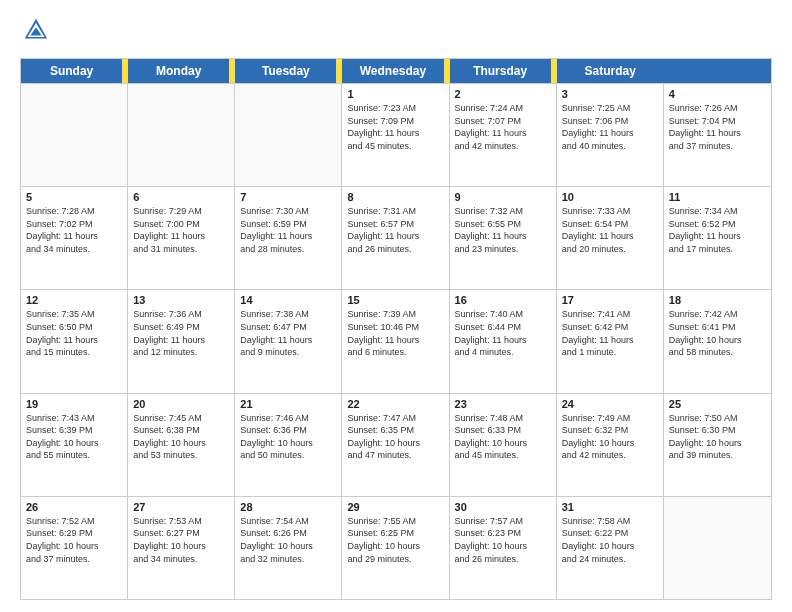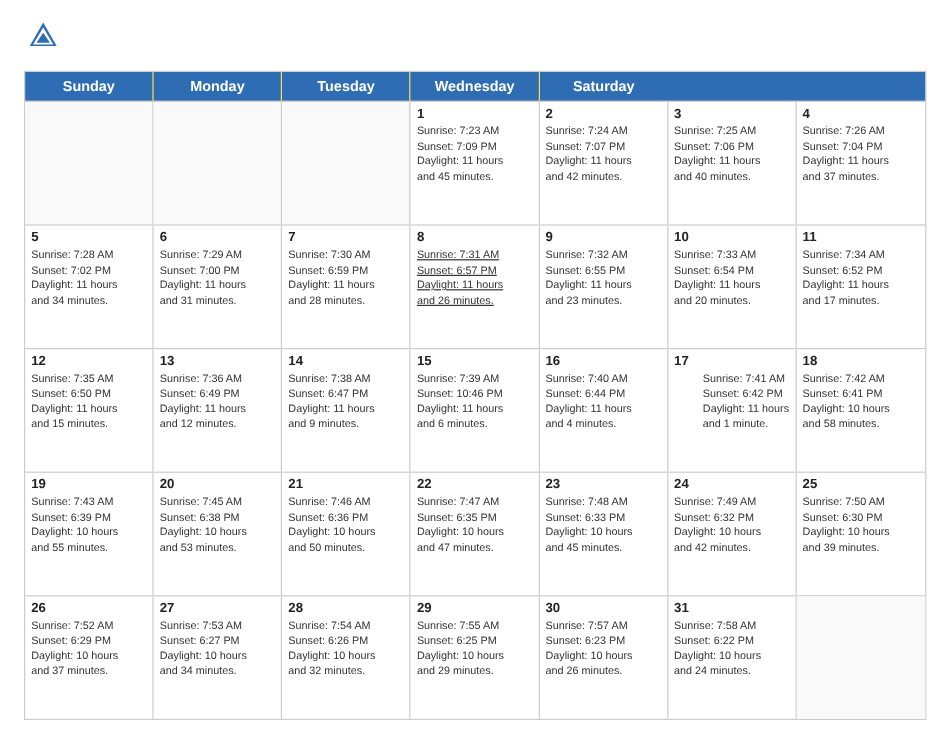--- a/index.html
+++ b/index.html
@@ -63,21 +63,21 @@
       display: grid;
       grid-template-columns: repeat(7, 1fr);
       background: #2e6db4;
     }
     .day-header {
       color: #fff;
       font-size: 12px;
       font-weight: bold;
       text-align: center;
       padding: 5px 4px;
-      border-right: 1px solid #fde047;
+      border-right: 6px solid #fde047;
     }
     .day-header:last-child { border-right: none; }
     .calendar-body {
       flex: 1;
       display: flex;
       flex-direction: column;
     }
     .week-row {
       display: grid;
       grid-template-columns: repeat(7, 1fr);
@@ -129,20 +129,21 @@
       <div class="location"></div>
     </div>
   </div>
 
   <div class="calendar">
     <div class="calendar-header">
     <div class="day-header">Sunday</div>
         <div class="day-header">Monday</div>
         <div class="day-header">Tuesday</div>
         <div class="day-header">Wednesday</div>
+        <div class="day-header">Thursday</div>
         <div class="day-header">Saturday</div>
       </div>
     <div class="calendar-body">
     <div class="week-row">
           <div class="day-cell empty"></div>
           <div class="day-cell empty"></div>
           <div class="day-cell empty"></div>
           <div class="day-cell">
             <div class="day-num">1</div>
             <div class="day-info" style="white-space: pre-line;">Sunrise: 7:23 AM
@@ -189,21 +190,21 @@
           </div>
           <div class="day-cell">
             <div class="day-num">7</div>
             <div class="day-info" style="white-space: pre-line;">Sunrise: 7:30 AM
 Sunset: 6:59 PM
 Daylight: 11 hours
 and 28 minutes.</div>
           </div>
           <div class="day-cell">
             <div class="day-num">8</div>
-            <div class="day-info" style="white-space: pre-line; text-decoration: underline;">Sunrise: 7:31 AM
+            <div class="day-info" style="white-space: pre-line;">Sunrise: 7:31 AM
 Sunset: 6:57 PM
 Daylight: 11 hours
 and 26 minutes.</div>
           </div>
           <div class="day-cell">
             <div class="day-num">9</div>
             <div class="day-info" style="white-space: pre-line;">Sunrise: 7:32 AM
 Sunset: 6:55 PM
 Daylight: 11 hours
 and 23 minutes.</div>
@@ -254,21 +255,21 @@
           </div>
           <div class="day-cell">
             <div class="day-num">16</div>
             <div class="day-info" style="white-space: pre-line;">Sunrise: 7:40 AM
 Sunset: 6:44 PM
 Daylight: 11 hours
 and 4 minutes.</div>
           </div>
           <div class="day-cell">
             <div class="day-num">17</div>
-            <div class="day-info" style="white-space: pre-line; margin-left: 24px;">Sunrise: 7:41 AM
+            <div class="day-info" style="white-space: pre-line;">Sunrise: 7:41 AM
 Sunset: 6:42 PM
 Daylight: 11 hours
 and 1 minute.</div>
           </div>
           <div class="day-cell">
             <div class="day-num">18</div>
             <div class="day-info" style="white-space: pre-line;">Sunrise: 7:42 AM
 Sunset: 6:41 PM
 Daylight: 10 hours
 and 58 minutes.</div>

